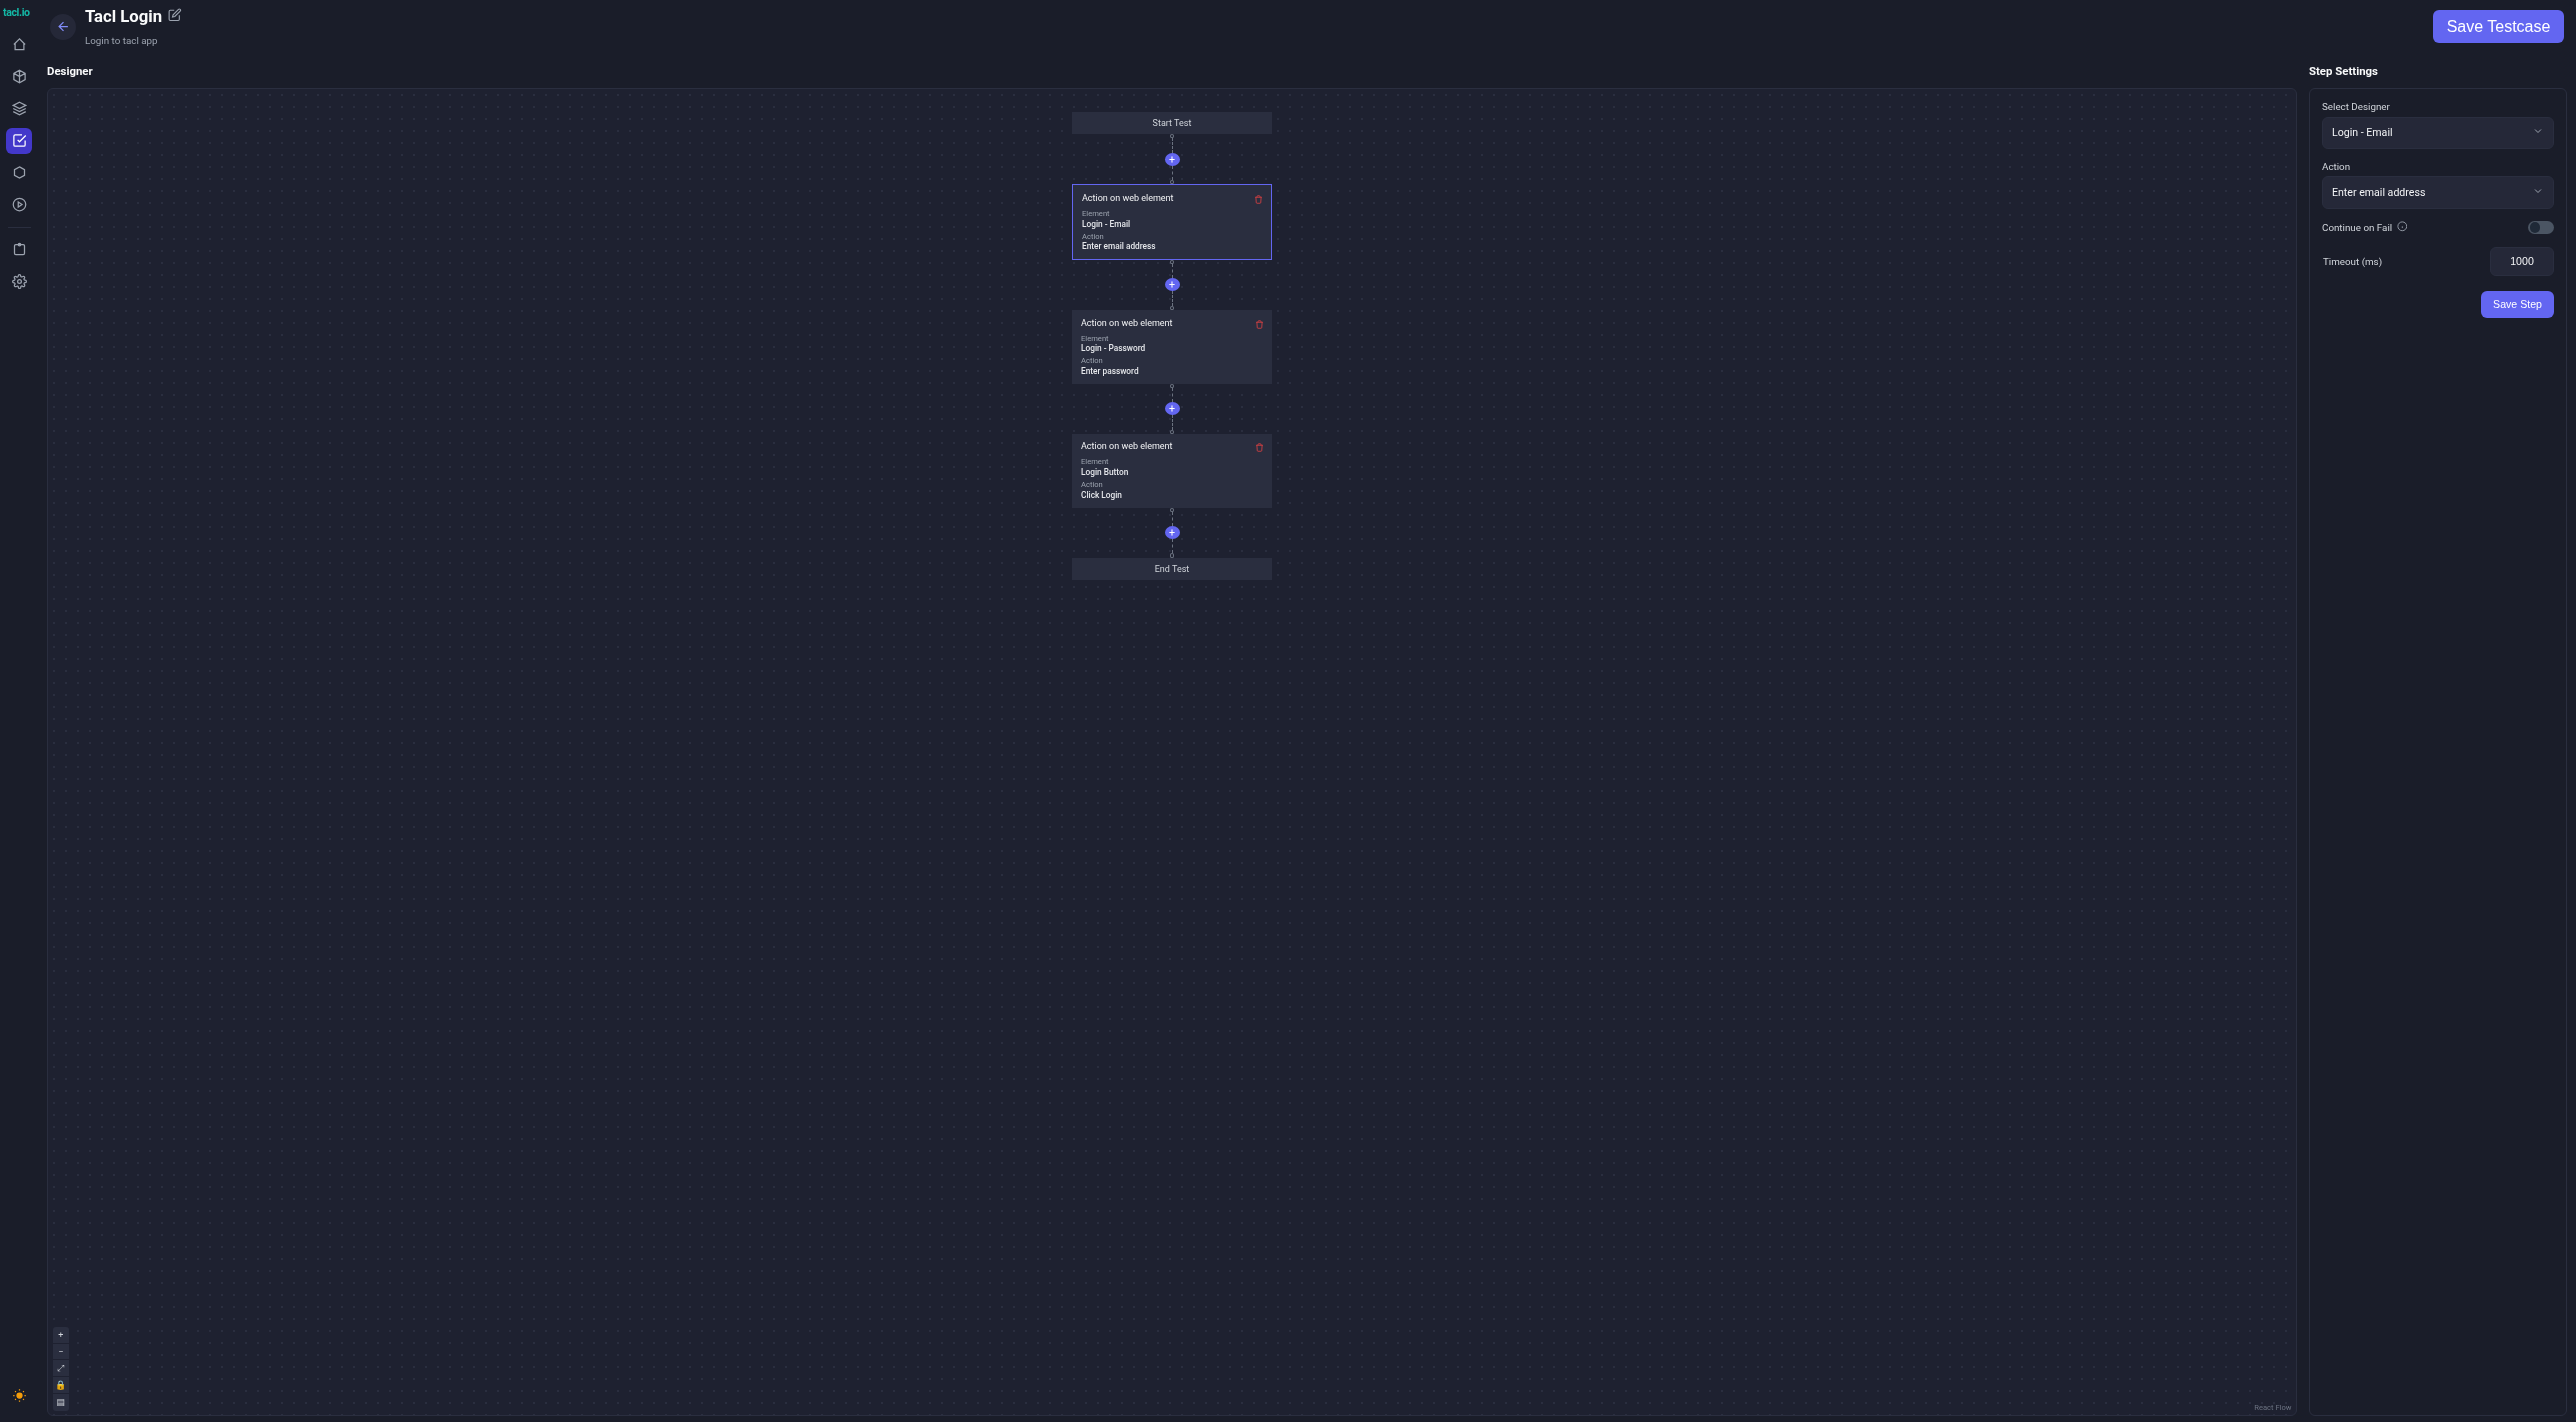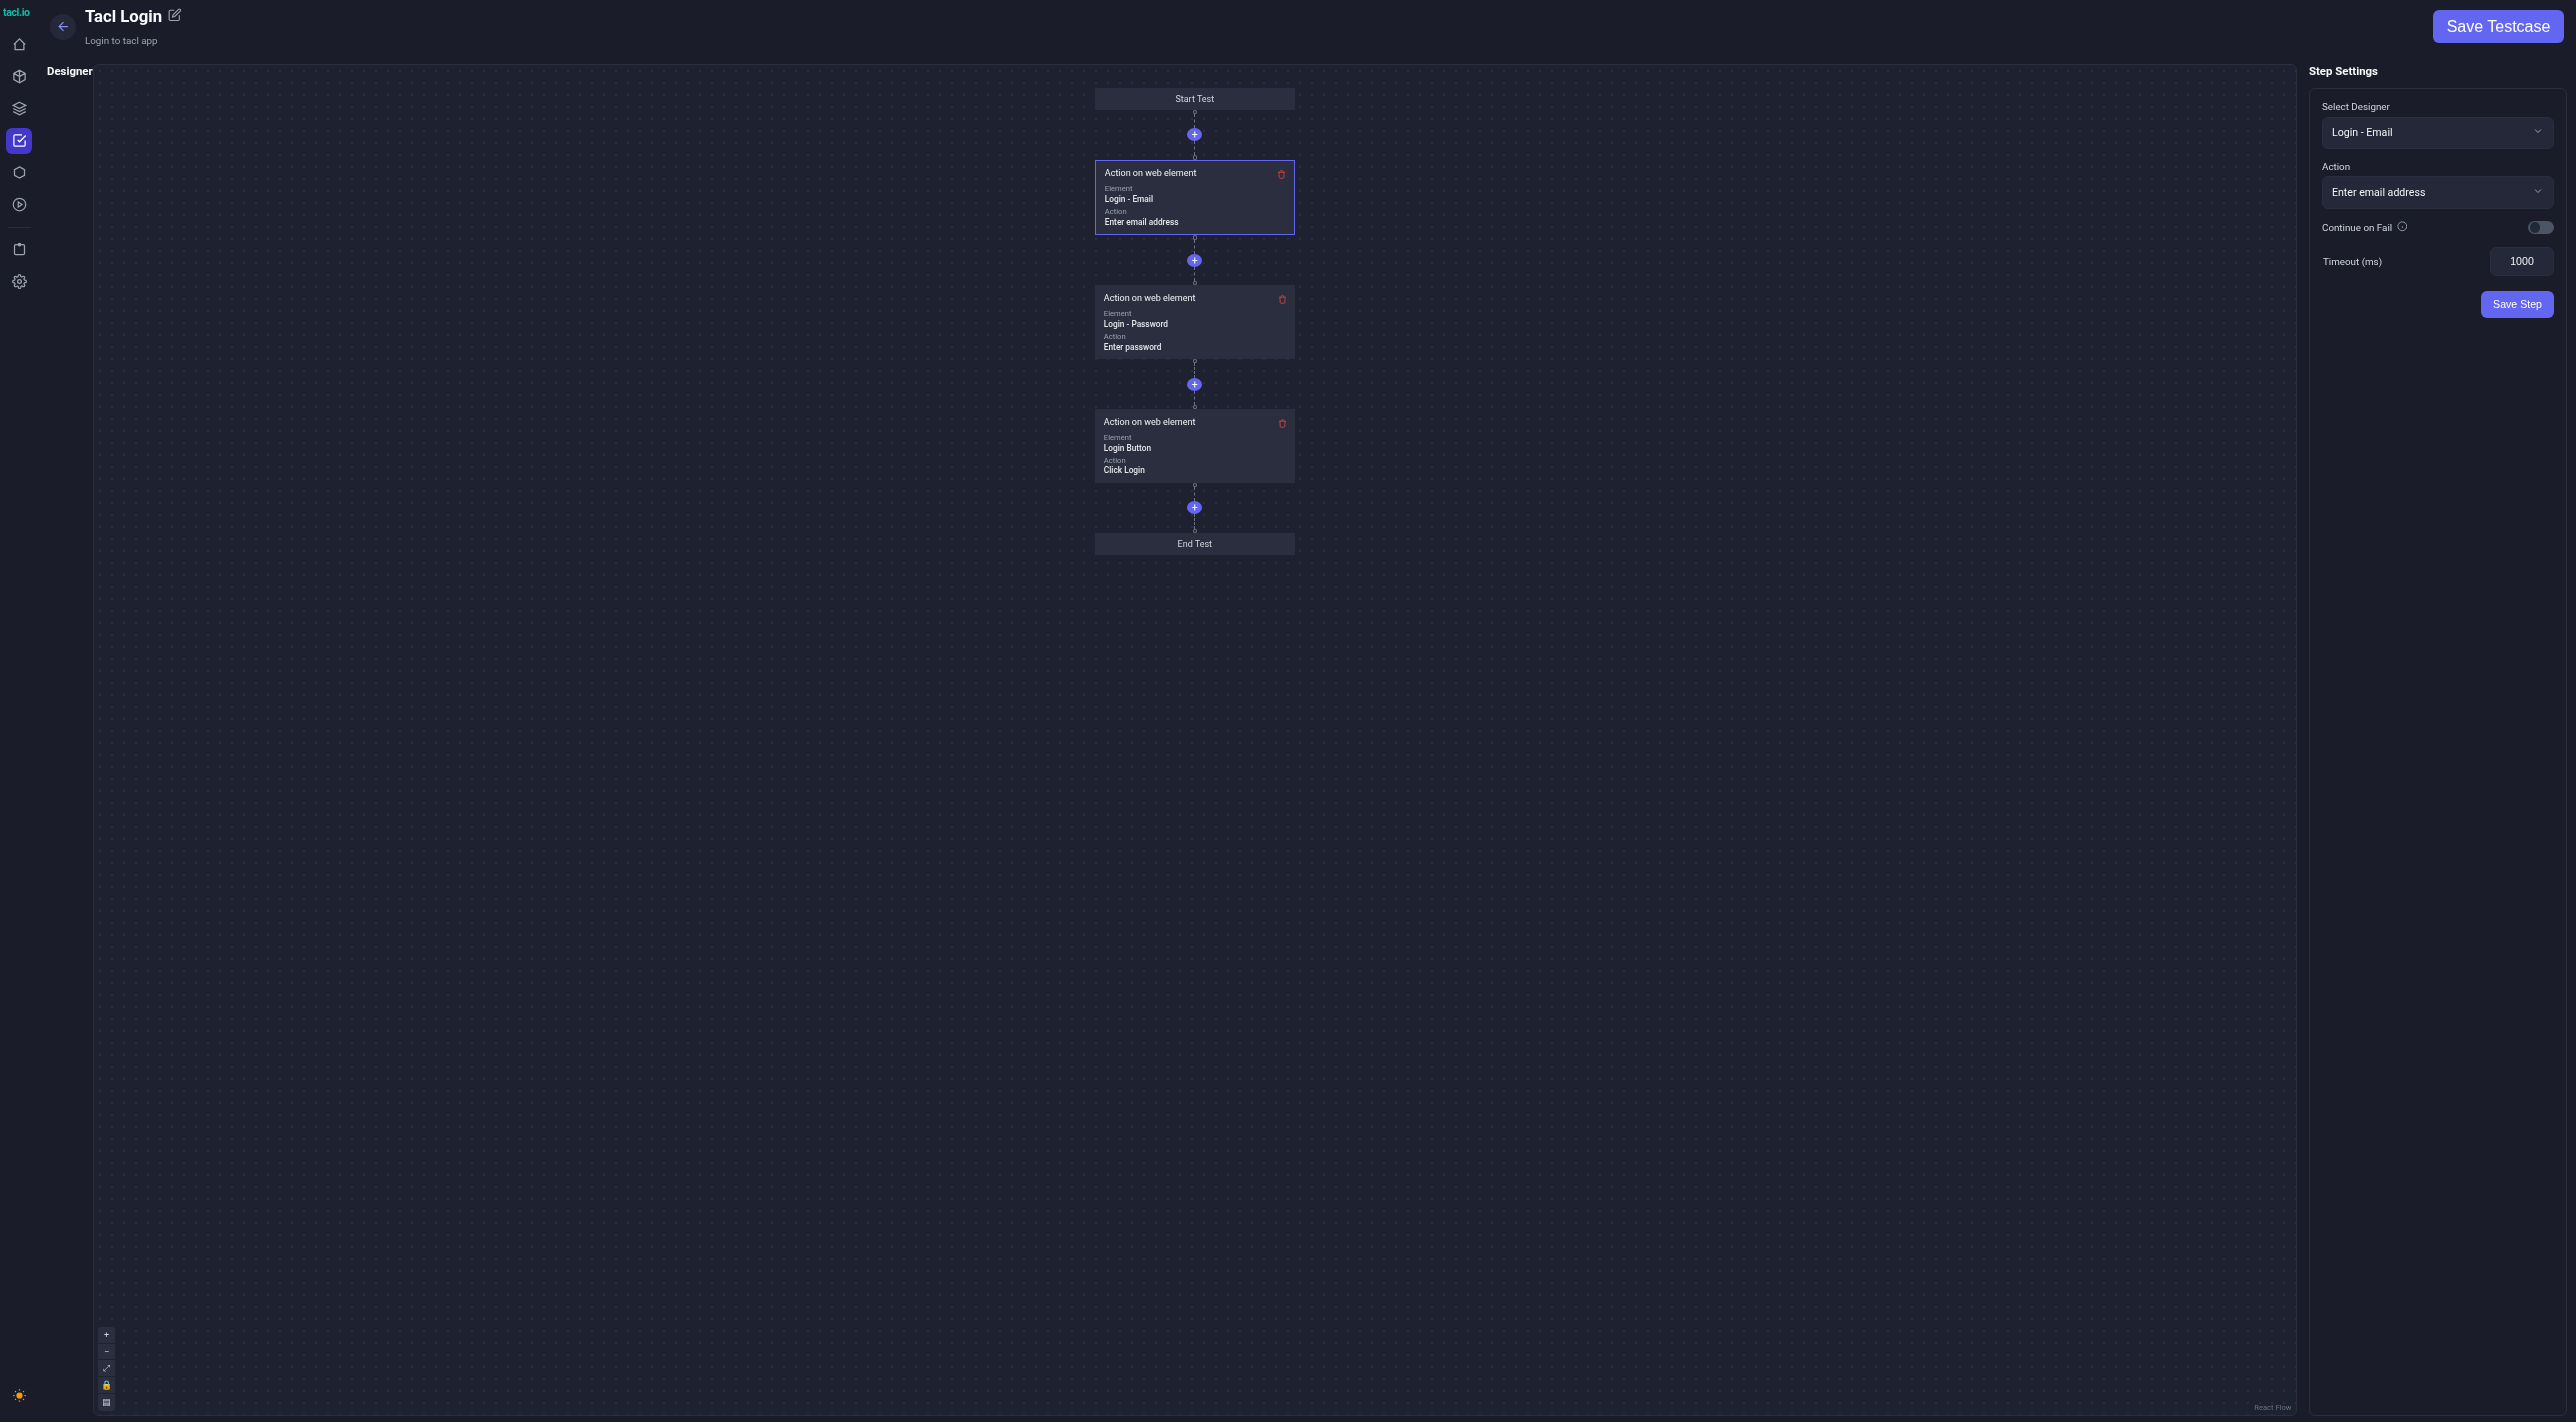--- a/index.html
+++ b/index.html
@@ -114,20 +114,21 @@
     left: 38px;
     right: 0;
     bottom: 0;
     display: flex;
   }
 
   
   .designer-panel {
     flex: 1;
     display: flex;
+    flex-direction: column;
     padding: 10.6px 6px 6px 9px;
   }
   .panel-title {
     font-size: 11.4px;
     font-weight: 700;
     color: #f9fafb;
     margin-bottom: 10.6px;
   }
   .canvas {
     flex: 1;

